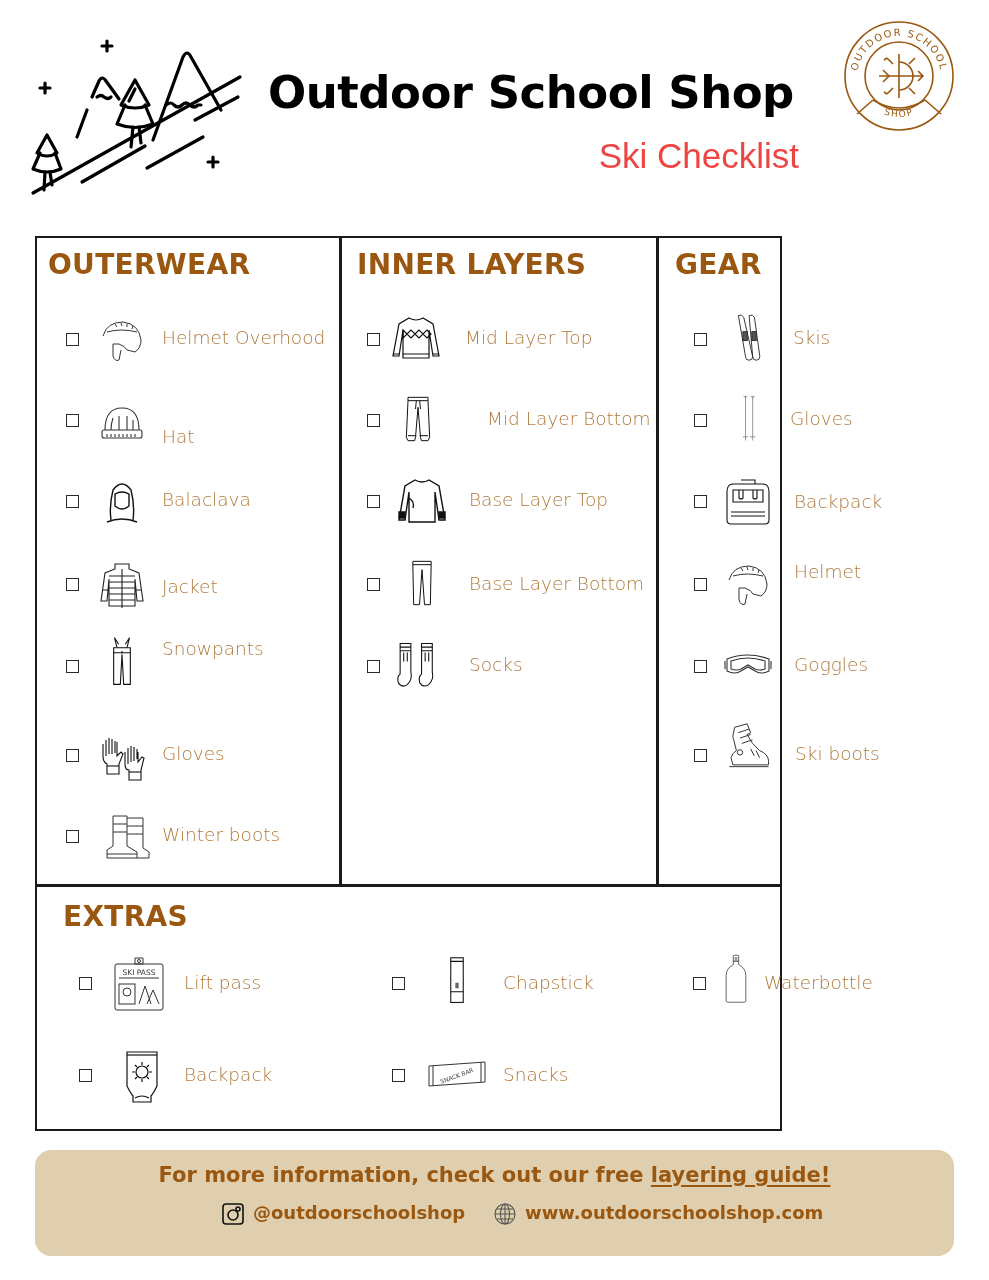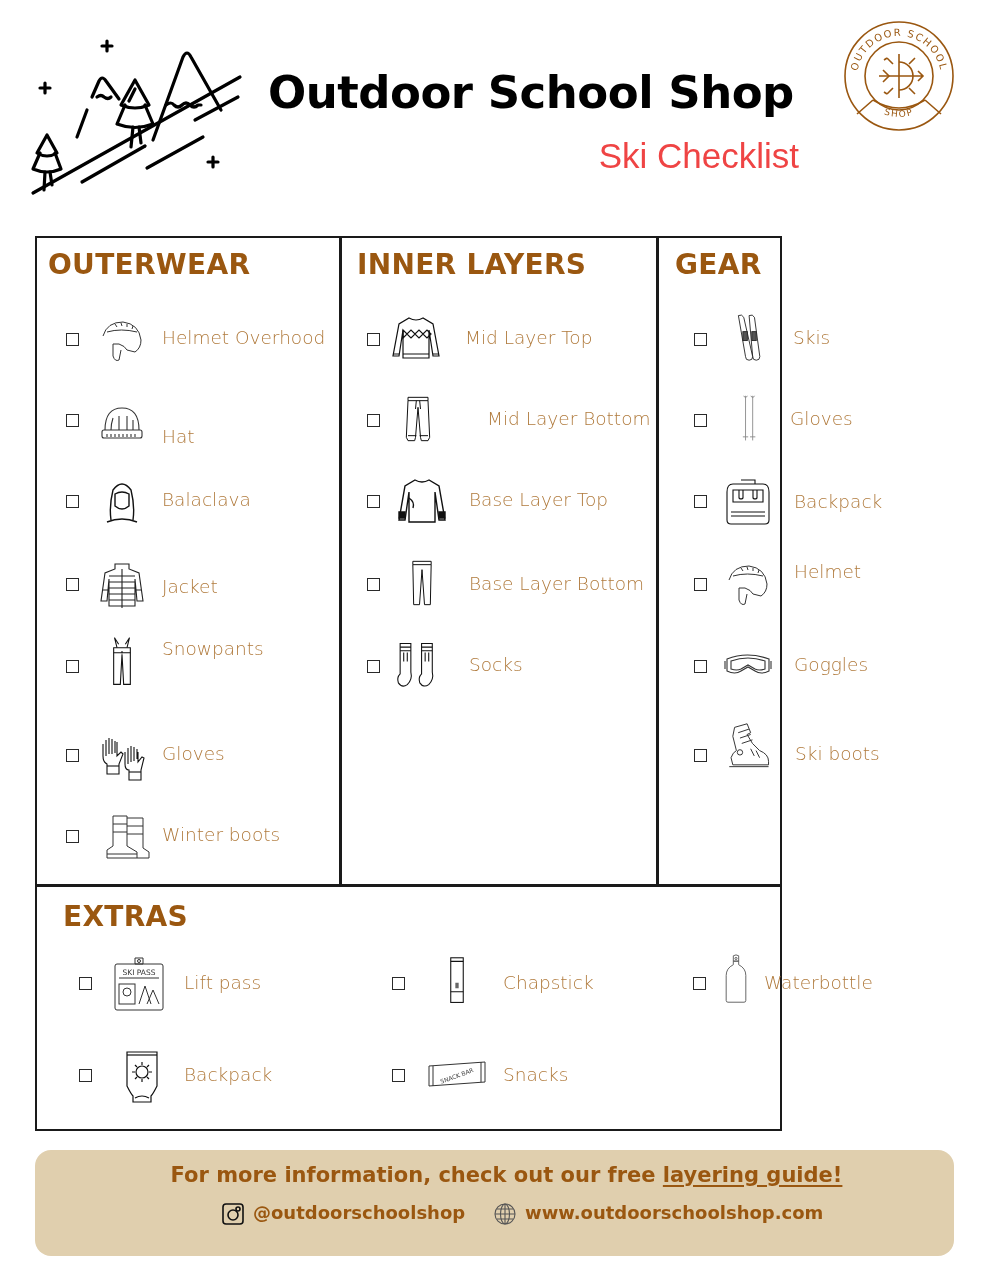--- a/index.html
+++ b/index.html
@@ -15,21 +15,21 @@
   .col-divider { position: absolute; top: 0; width: 2.5px; height: 648px; background: #1a1a1a; }
   .row-divider { position: absolute; left: 0; top: 646px; width: 100%; height: 2.5px; background: #1a1a1a; }
 
   .section-title { position: absolute; font-family: "DejaVu Sans", sans-serif; font-weight: bold; font-size: 28px; color: #9a5710; letter-spacing: 0.3px; white-space: nowrap; }
   .cb { position: absolute; width: 13px; height: 13px; border: 1.5px solid #2a2a2a; background: #fff; }
   .ic { position: absolute; width: 50px; height: 50px; }
   .ic svg { width: 100%; height: 100%; }
   .lbl { position: absolute; font-family: "DejaVu Sans", sans-serif; font-size: 18.5px; color: #b07a3c; white-space: nowrap; font-weight: 300; }
 
   .footer { position: absolute; left: 35px; top: 1150px; width: 919px; height: 106px; background: #e0cfae; border-radius: 16px; }
-  .footer-line { position: absolute; left: 0; width: 100%; text-align: center; font-family: "DejaVu Sans", sans-serif; font-weight: bold; color: #9a5710; font-size: 21px; margin-left: 12px; }
+  .footer-line { position: absolute; left: 0; width: 100%; text-align: center; font-family: "DejaVu Sans", sans-serif; font-weight: bold; color: #9a5710; font-size: 21px; }
   .footer-link { text-decoration: underline; text-underline-offset: 3px; }
   .contact { position: absolute; top: 52px; display: flex; align-items: flex-start; font-family: "DejaVu Sans", sans-serif; font-weight: bold; font-size: 18px; color: #9a5710; }
   .contact .cic { width: 24px; height: 24px; margin-right: 8px; }
 </style>
 </head>
 <body>
 
 <div class="hero-art">
   <svg viewBox="0 0 220 175" fill="none" stroke="#000" stroke-width="3.2" stroke-linecap="round" stroke-linejoin="round">
 

